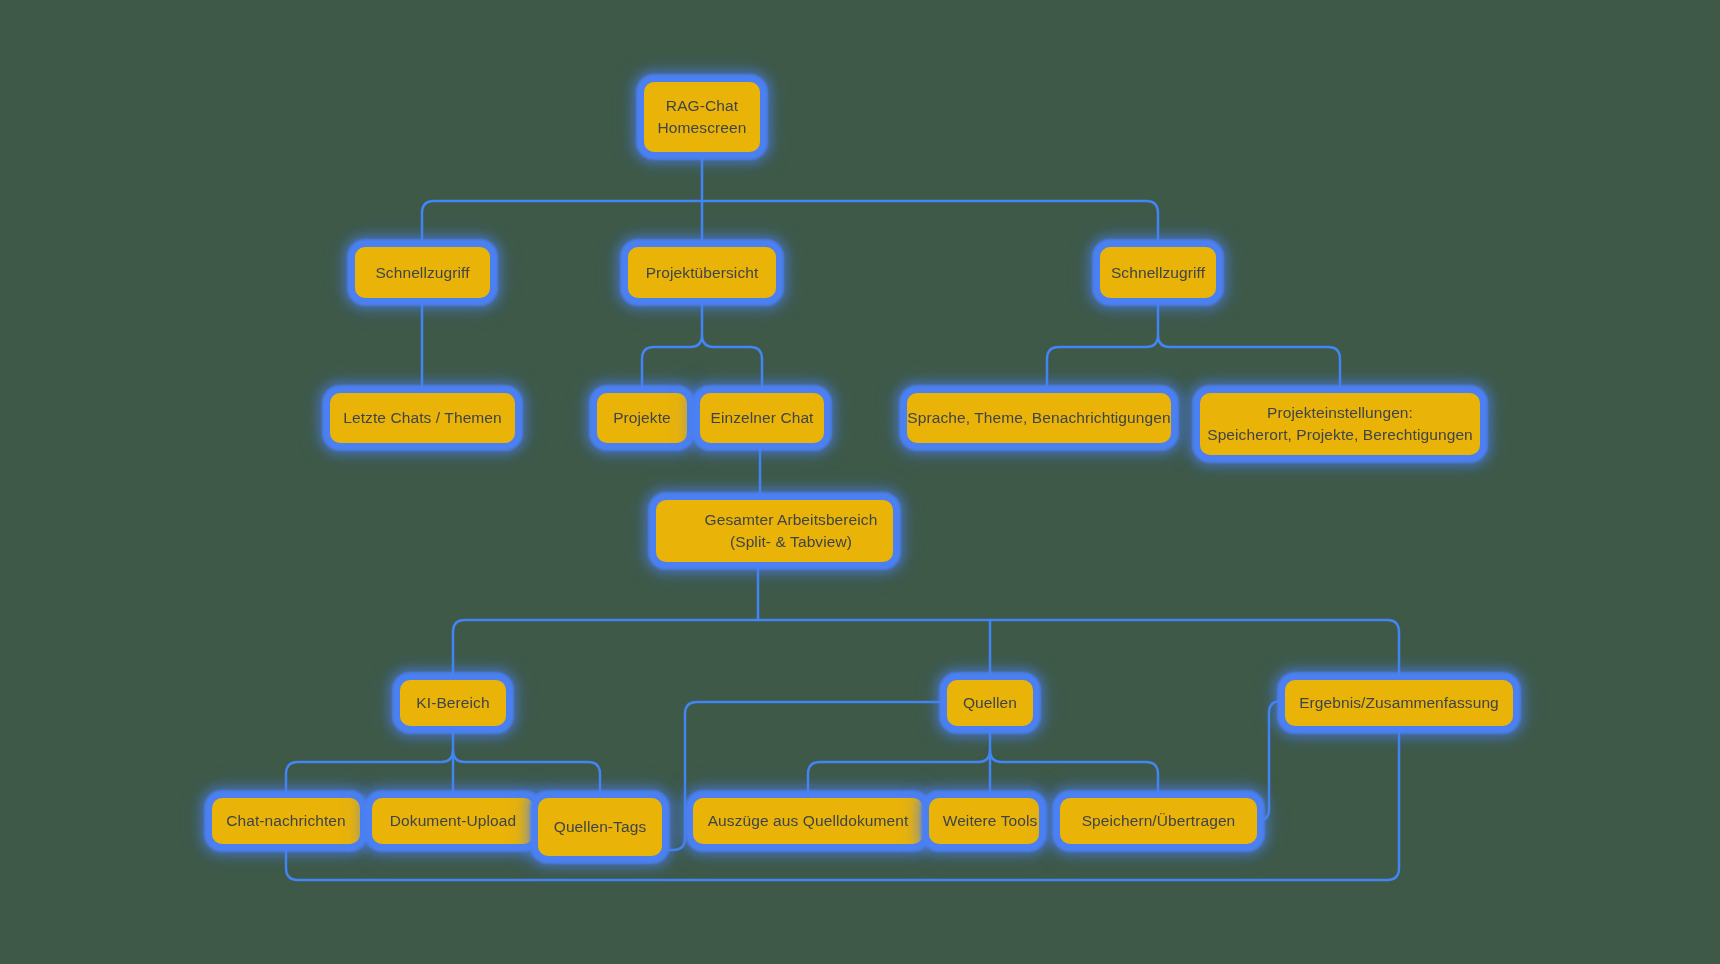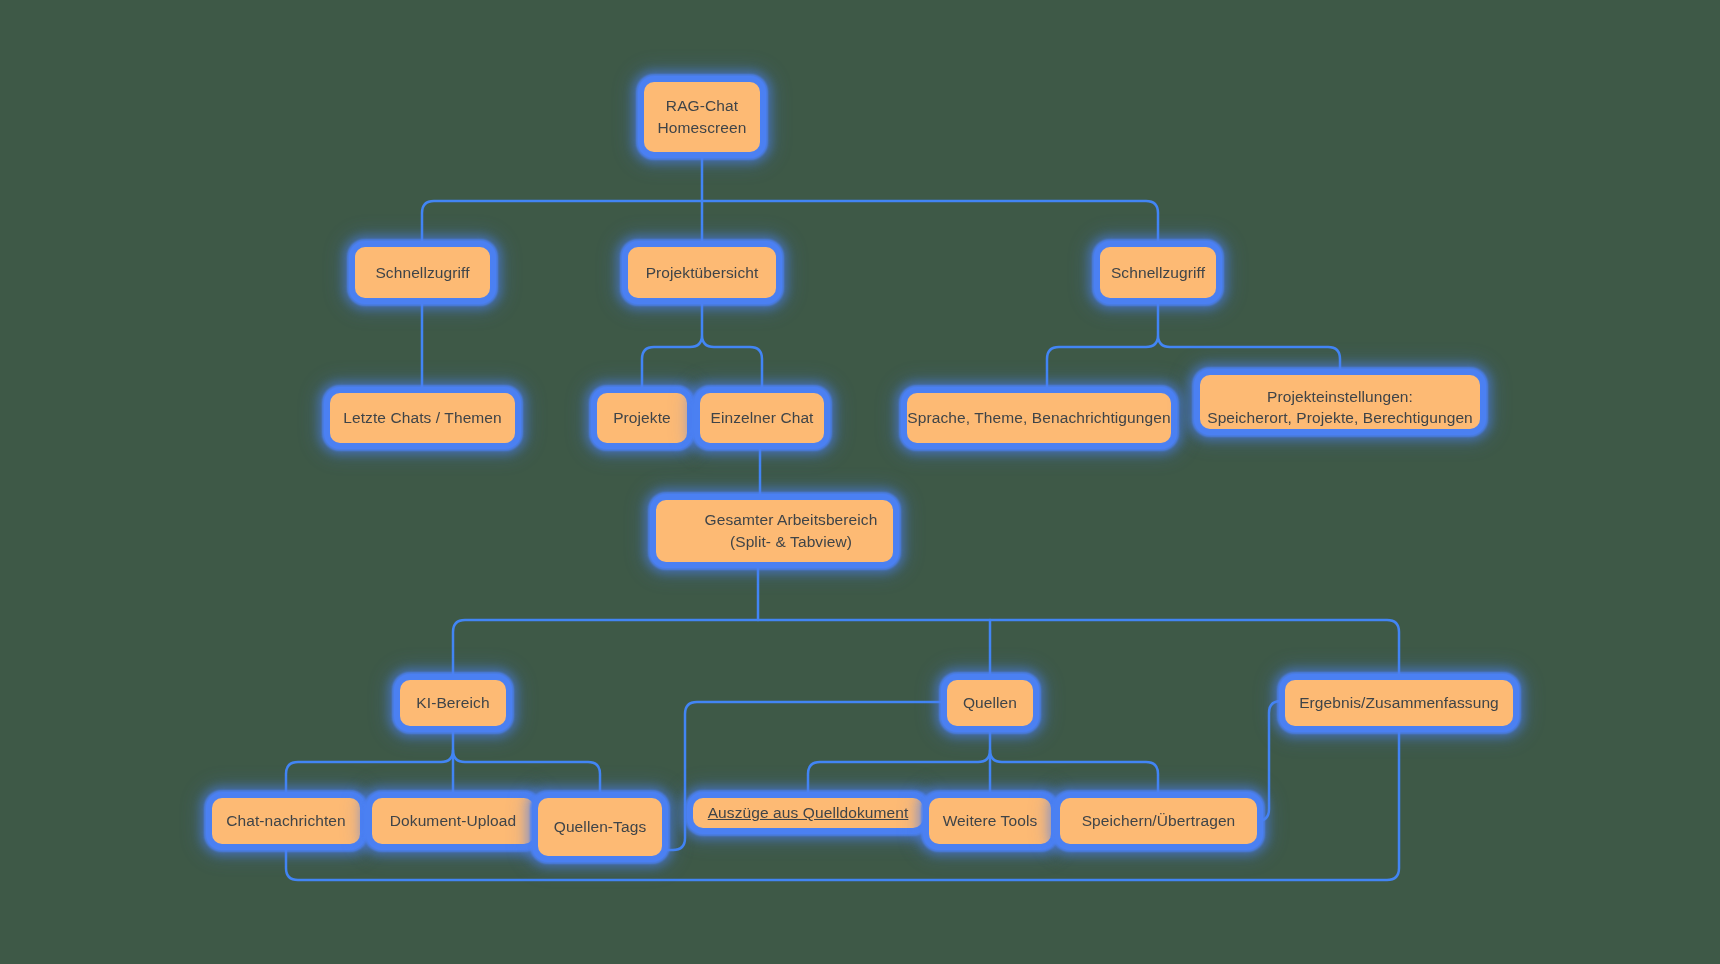--- a/index.html
+++ b/index.html
@@ -22,21 +22,21 @@
   #wires path{
     fill:none;
     stroke:#4285f4;
     stroke-width:2.5;
     stroke-linecap:round;
     stroke-linejoin:round;
   }
   .node{
     position:absolute;
     z-index:1;
-    background:#fdba74;
+    background:#eab308;
     border-radius:10px;
     display:flex;
     flex-direction:column;
     align-items:center;
     justify-content:center;
     text-align:center;
     color:#3f4448;
     font-size:15.5px;
     line-height:1.4;
     letter-spacing:.1px;
@@ -116,21 +116,21 @@
   </div>
 
   <div class="node" style="left:700px;top:393px;width:124px;height:50px;">
     <span>Einzelner Chat</span>
   </div>
 
   <div class="node" style="left:907px;top:393px;width:264px;height:50px;">
     <span>Sprache, Theme, Benachrichtigungen</span>
   </div>
 
-  <div class="node" style="left:1200px;top:375px;width:280px;height:54px;justify-content:flex-end;">
+  <div class="node" style="left:1200px;top:393px;width:280px;height:62px;">
     <span>Projekteinstellungen:</span>
     <span>Speicherort, Projekte, Berechtigungen</span>
   </div>
 
   <div class="node" style="left:656px;top:500px;width:204px;height:62px;padding-left:33px;">
     <span>Gesamter Arbeitsbereich</span>
     <span>(Split- &amp; Tabview)</span>
   </div>
 
   <div class="node" style="left:400px;top:680px;width:106px;height:46px;">
@@ -150,25 +150,25 @@
   </div>
 
   <div class="node" style="left:372px;top:798px;width:162px;height:46px;">
     <span>Dokument-Upload</span>
   </div>
 
   <div class="node" style="left:538px;top:798px;width:124px;height:58px;">
     <span>Quellen-Tags</span>
   </div>
 
-  <div class="node" style="left:693px;top:798px;width:230px;height:30px;text-decoration:underline;">
+  <div class="node" style="left:693px;top:798px;width:230px;height:46px;">
     <span>Auszüge aus Quelldokument</span>
   </div>
 
-  <div class="node" style="left:929px;top:798px;width:122px;height:46px;">
+  <div class="node" style="left:929px;top:798px;width:98px;height:46px;padding-left:12px;">
     <span>Weitere Tools</span>
   </div>
 
   <div class="node" style="left:1060px;top:798px;width:197px;height:46px;">
     <span>Speichern/Übertragen</span>
   </div>
 
 </div>
 
 </body></html>

